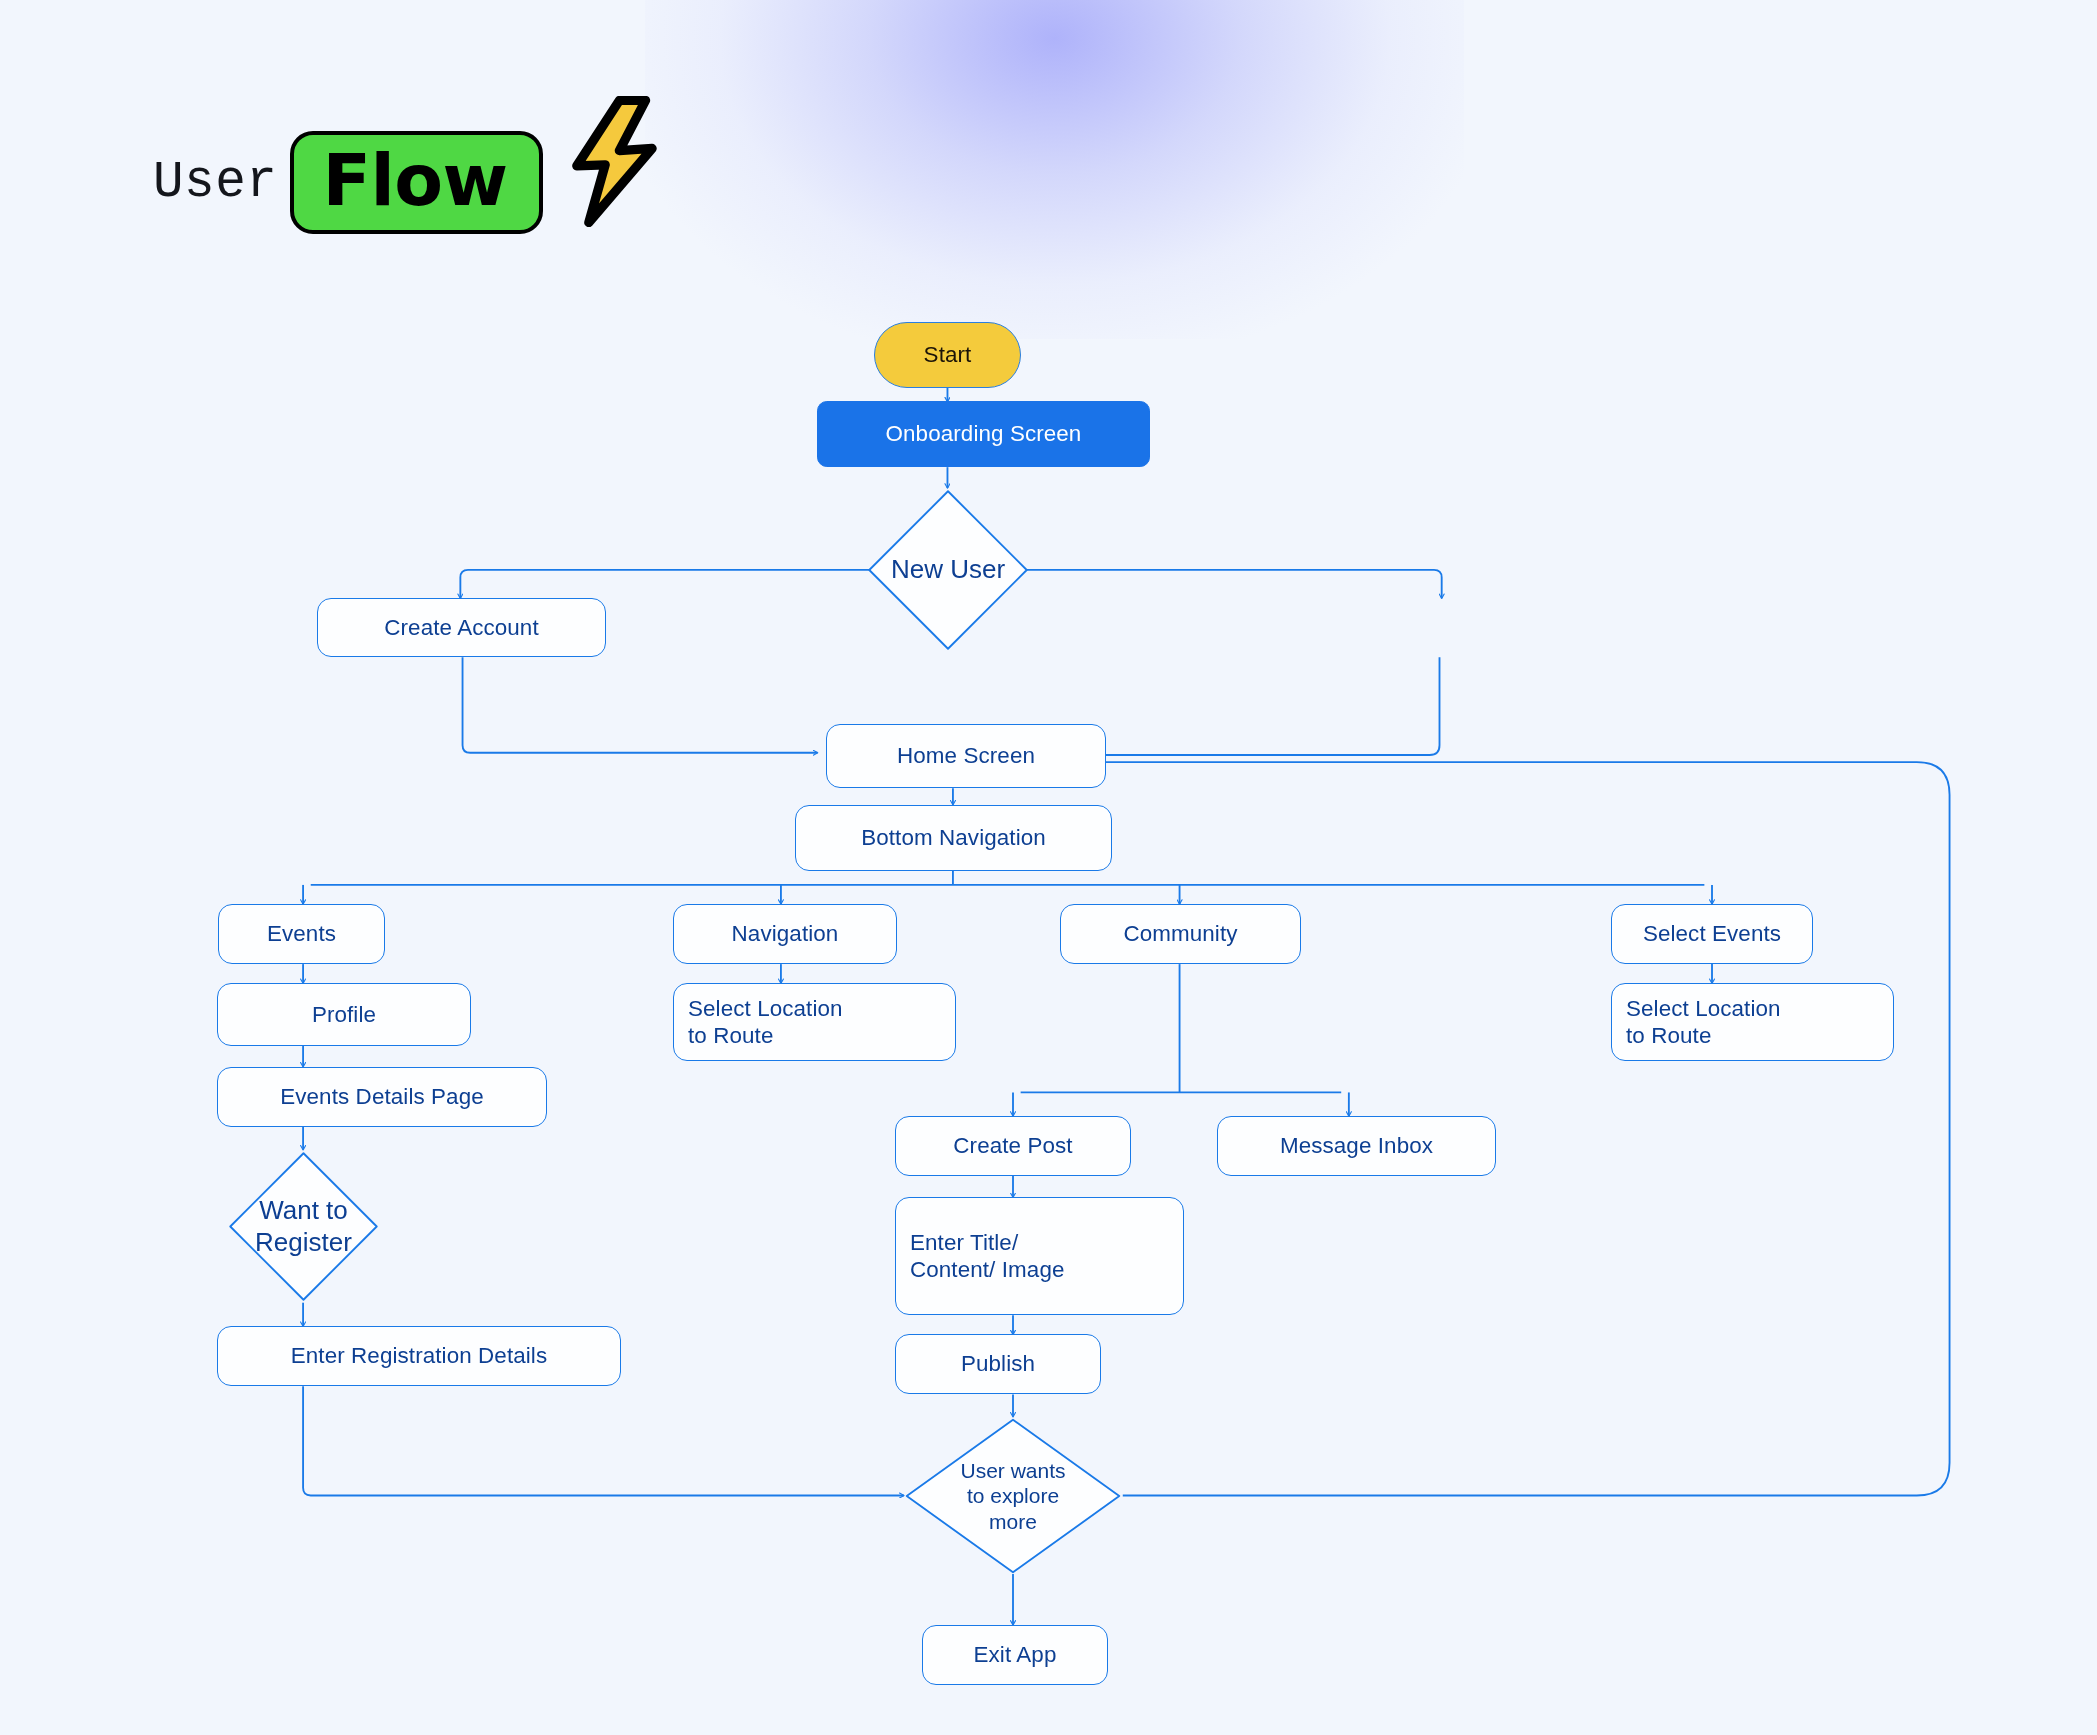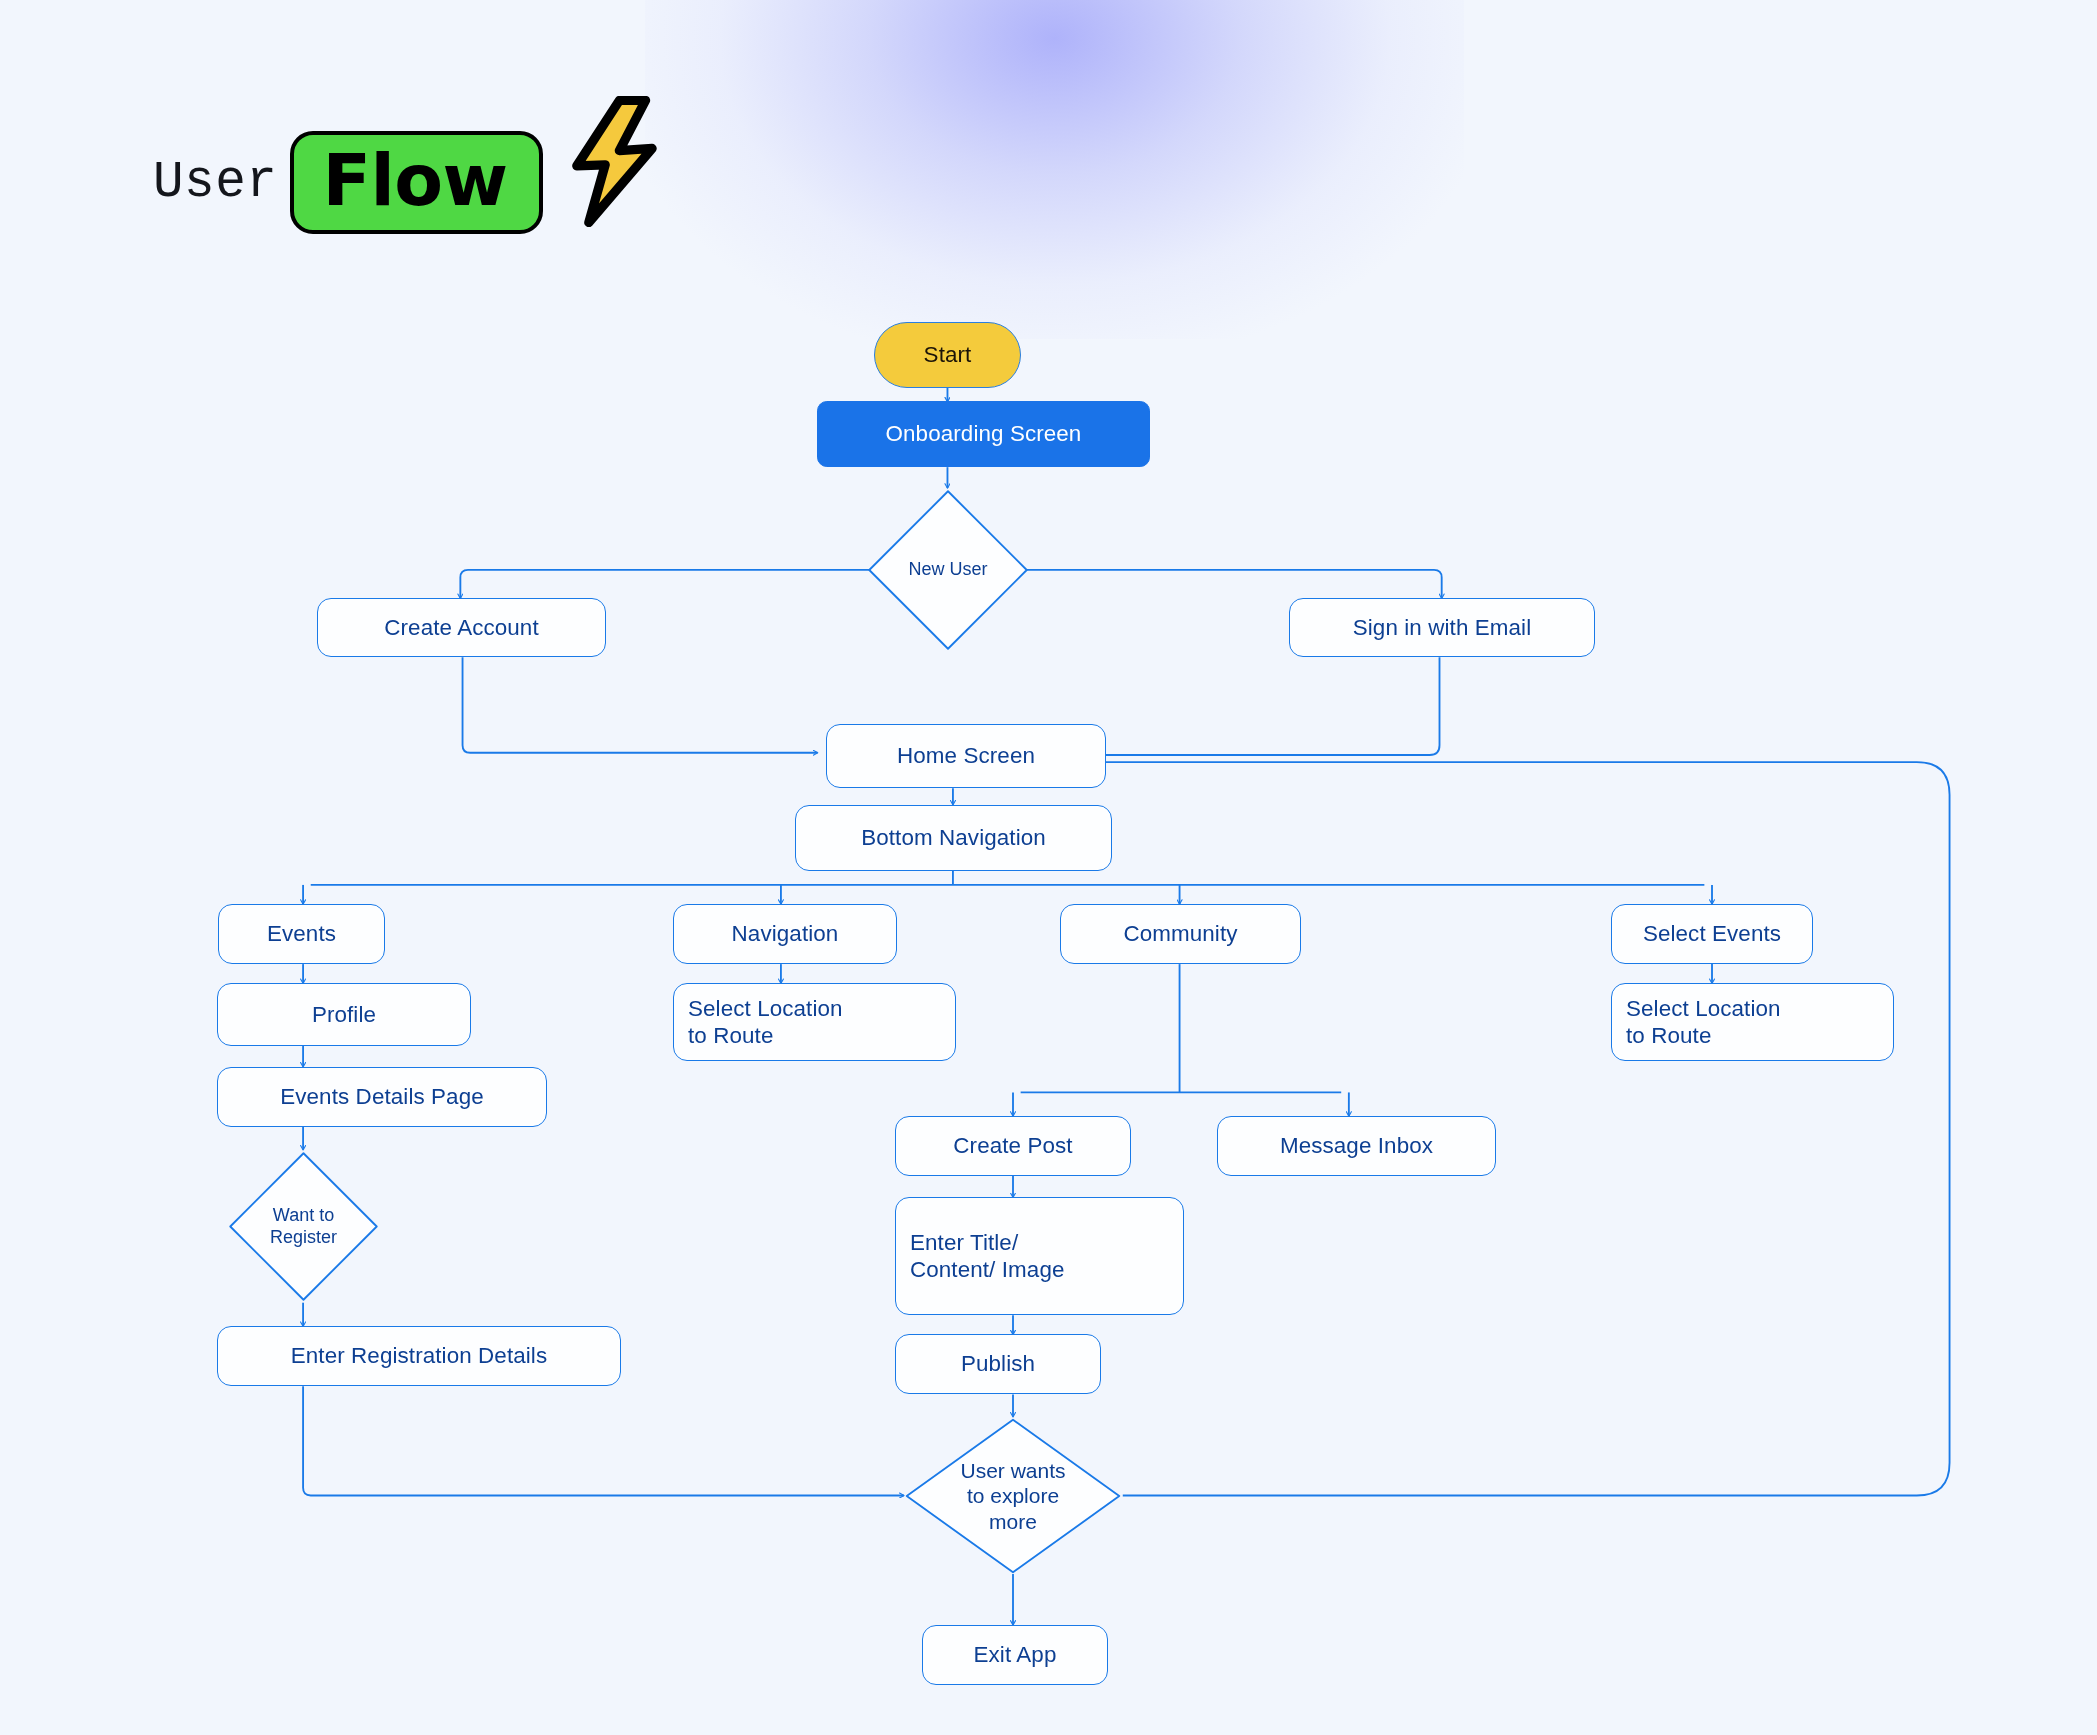--- a/index.html
+++ b/index.html
@@ -53,21 +53,21 @@
     color:#1c1408;
   }
   .node.primary{
     background:#1a73e8;border:1.6px solid #1a73e8;border-radius:9.8px;
     color:#ffffff;
     margin-left:36px;
   }
 
   .diamond{
     position:absolute;display:flex;align-items:center;justify-content:center;
-    color:#0d3f92;font-size:18px;text-align:center;line-height:1.22;
+    color:#0d3f92;font-size:26px;text-align:center;line-height:1.22;
   }
   .diamond .dshape{position:absolute;inset:0;}
   .diamond .dlabel{position:relative;z-index:2;white-space:pre-line;}
 </style>
 </head>
 <body>
 
 <div id="glow"></div>
 
 <div id="canvas">
@@ -154,23 +154,20 @@
     <svg class="dshape" viewBox="0 0 300 300">
       <path d="M150 6 L294 150 L150 294 L6 150 Z" fill="#fdfeff" stroke="#1a7ae8" stroke-width="3.4" stroke-linejoin="round"></path>
     </svg>
     <span class="dlabel">New User</span>
   </div>
 
   <div class="node center" style="left:317px;top:598px;width:289px;height:59px;">
     <span class="txt">Create Account</span>
   </div>
 
-  <div class="node center" style="left:1289px;top:598px;width:306px;height:59px;">
-    <span class="txt">Sign in with Email</span>
-  </div>
 
   <div class="node center" style="left:826px;top:724px;width:280px;height:64px;">
     <span class="txt">Home Screen</span>
   </div>
 
   <div class="node center" style="left:795px;top:805px;width:317px;height:66px;">
     <span class="txt">Bottom Navigation</span>
   </div>
 
   <div class="node center" style="left:218px;top:904px;width:167px;height:60px;">

